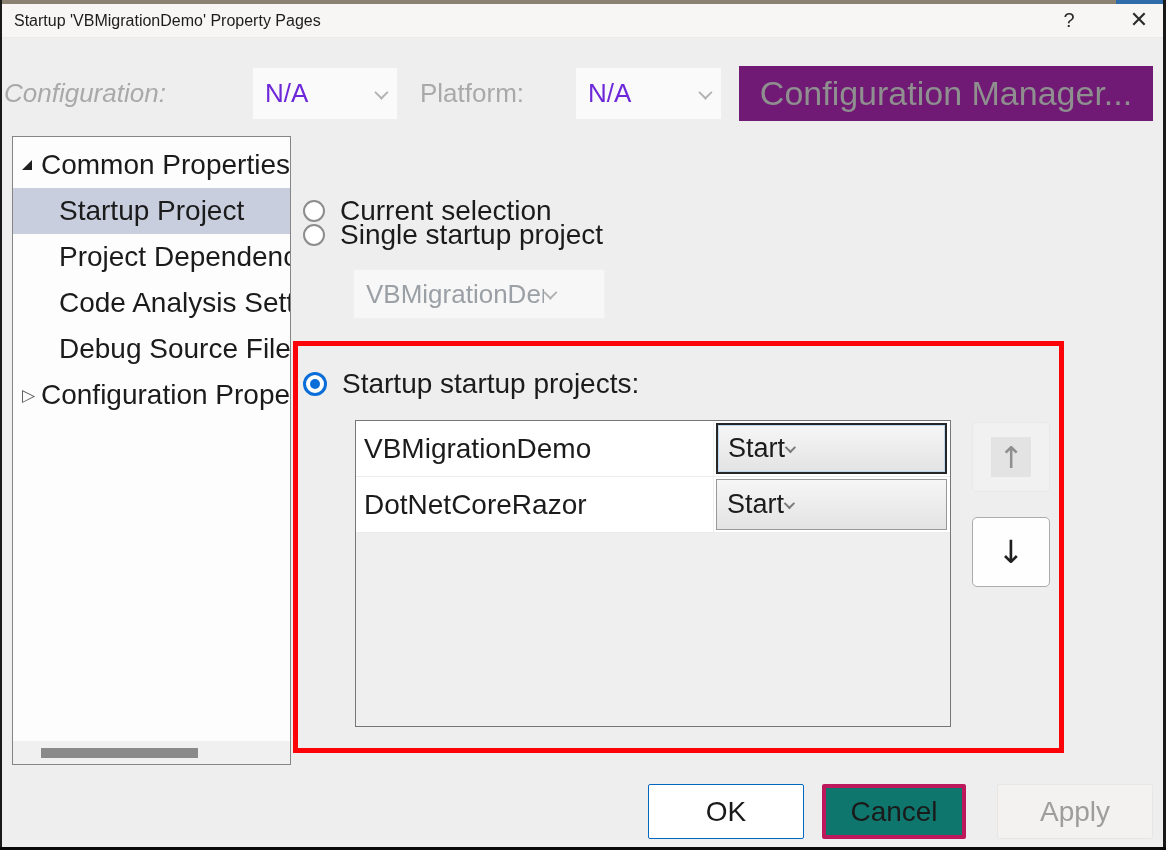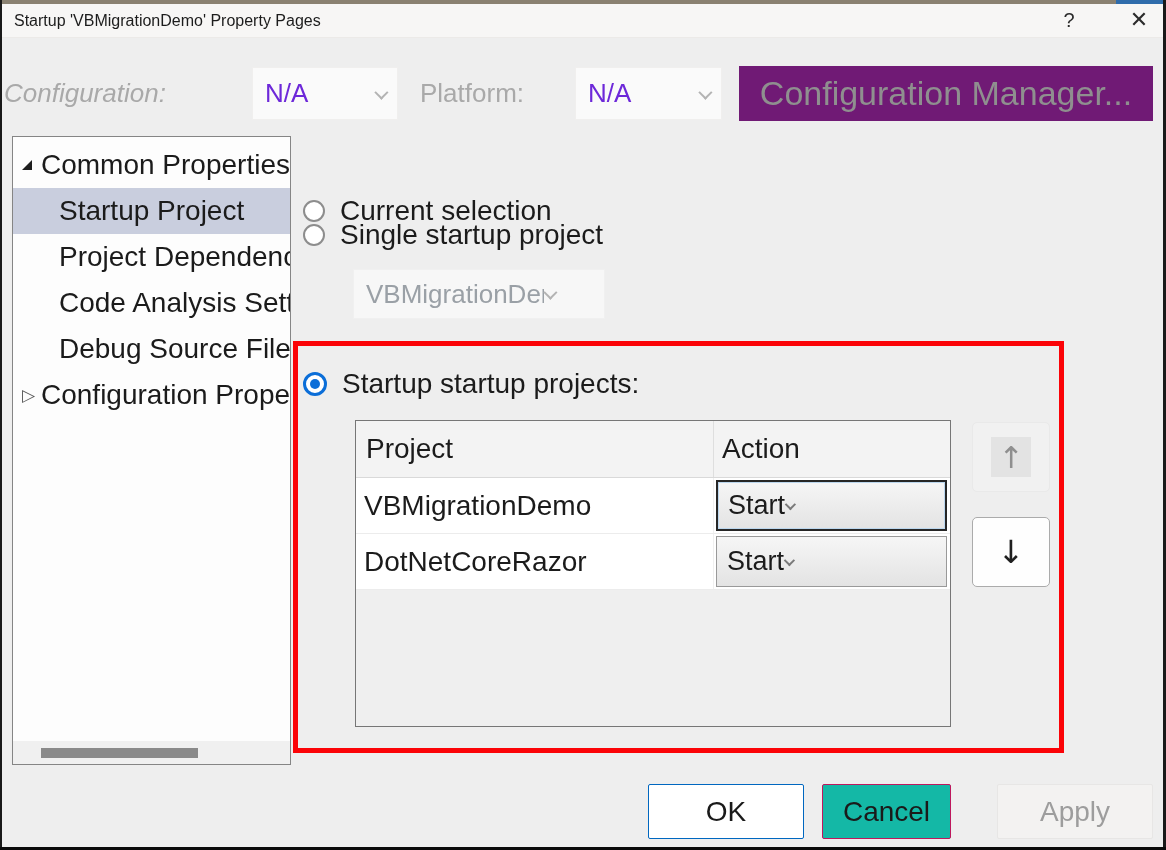--- a/index.html
+++ b/index.html
@@ -158,21 +158,21 @@
     left:972px; top:517px; background:#fefefe; border:1px solid #ababab;
     font-size:32px; color:#1f1f1f; font-family:"DejaVu Sans",sans-serif;
   }
 
   
   .footer-btn {
     top:784px; height:55px; display:flex; align-items:center; justify-content:center;
     font-size:28px; border-radius:2px;
   }
   .ok-btn     { left:648px; width:156px; background:#ffffff; border:1px solid #0067c0; color:#1a1a1a; }
-  .cancel-btn { left:822px; width:129px; background:#14b8a6; border:1px solid #be185d; color:#1a1a1a; }
+  .cancel-btn { left:822px; width:144px; background:#0f766e; border:4px solid #be185d; color:#1a1a1a; }
   .apply-btn  { left:997px; width:156px; background:#f3f2f1; border:1px solid #e7e6e5; color:#9d9d9d; }
 </style>
 </head>
 <body>
 
 <div class="abs b-top"></div>
 <div class="abs b-top-bl"></div>
 <div class="abs b-left"></div>
 <div class="abs b-right"></div>
 <div class="abs b-bottom"></div>
@@ -236,24 +236,20 @@
   <span class="chev"></span>
 </div>
 <div class="abs opt-row" style="left:303px; top:363px;">
   <span class="radio on">
       <span class="dot"></span>
     </span>
   <span>Startup startup projects:</span>
 </div>
 
 <div class="abs ptable">
-  <div class="hdr">
-    <div class="c1">Project</div>
-    <div class="c2">Action</div>
-  </div>
   <div class="prow">
     <div class="c1">VBMigrationDemo</div>
     <div class="c2">
       <div class="action-combo focused">
         <span class="val">Start</span>
         <span class="chev dark"></span>
       </div>
     </div>
   </div>
   <div class="prow">

